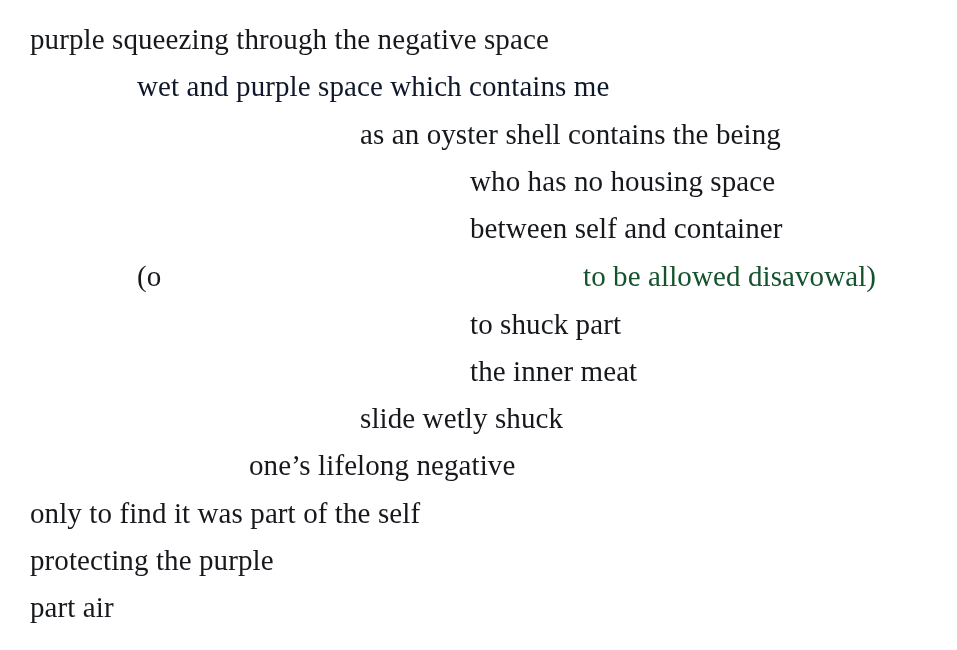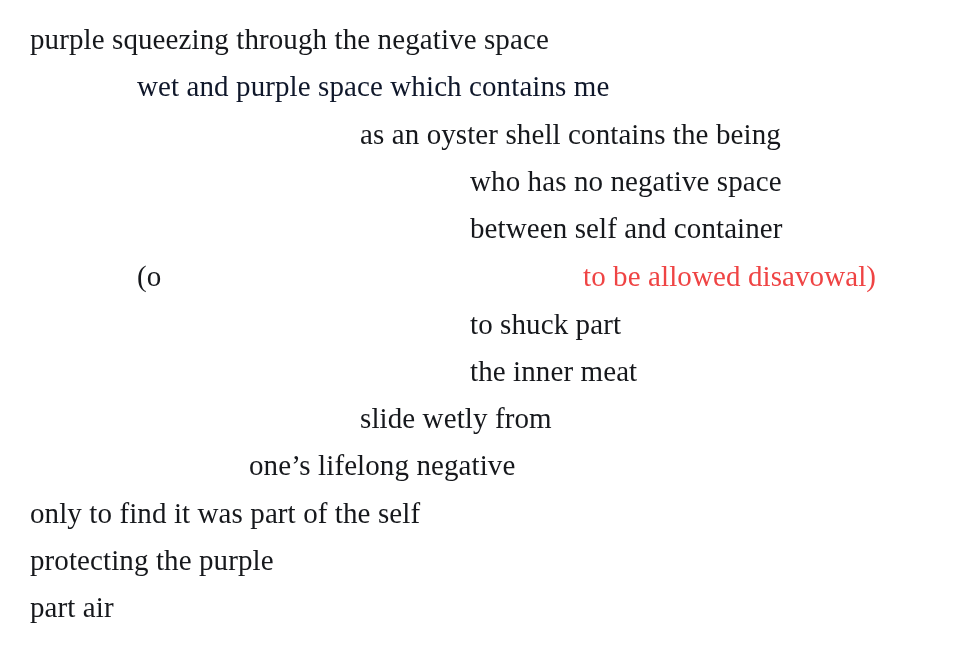--- a/index.html
+++ b/index.html
@@ -29,24 +29,24 @@
     color: #16181c;
   }
 </style>
 </head>
 <body>
 
 <div id="poem" style="background: rgb(255, 255, 255);">
     <div class="line" style="left: 30px; top: 25px; color: rgb(22, 24, 28);">purple squeezing through the negative space</div>
     <div class="line" style="left: 137px; top: 72px; color: #0f172a;">wet and purple space which contains me</div>
     <div class="line" style="left: 360px; top: 120px; color: rgb(22, 24, 28);">as an oyster shell contains the being</div>
-    <div class="line" style="left: 470px; top: 167px; color: rgb(22, 24, 28);">who has no negative space</div>
+    <div class="line" style="left: 470px; top: 167px; color: rgb(22, 24, 28);">who has no housing space</div>
     <div class="line" style="left: 470px; top: 214px; color: rgb(22, 24, 28);">between self and container</div>
     <div class="line" style="left: 137px; top: 262px; color: rgb(22, 24, 28);">(o</div>
-    <div class="line" style="left: 583px; top: 262px; color: #ef4444;">to be allowed disavowal)</div>
+    <div class="line" style="left: 583px; top: 262px; color: #14532d;">to be allowed disavowal)</div>
     <div class="line" style="left: 470px; top: 310px; color: rgb(22, 24, 28);">to shuck part</div>
     <div class="line" style="left: 470px; top: 357px; color: rgb(22, 24, 28);">the inner meat</div>
-    <div class="line" style="left: 360px; top: 404px; color: rgb(22, 24, 28);">slide wetly from</div>
+    <div class="line" style="left: 360px; top: 404px; color: rgb(22, 24, 28);">slide wetly shuck</div>
     <div class="line" style="left: 249px; top: 451px; color: rgb(22, 24, 28);">one’s lifelong negative</div>
     <div class="line" style="left: 30px; top: 499px; color: rgb(22, 24, 28);">only to find it was part of the self</div>
     <div class="line" style="left: 30px; top: 546px; color: rgb(22, 24, 28);">protecting the purple</div>
     <div class="line" style="left: 30px; top: 593px; color: rgb(22, 24, 28);">part air</div>
   </div>
 
 </body></html>

